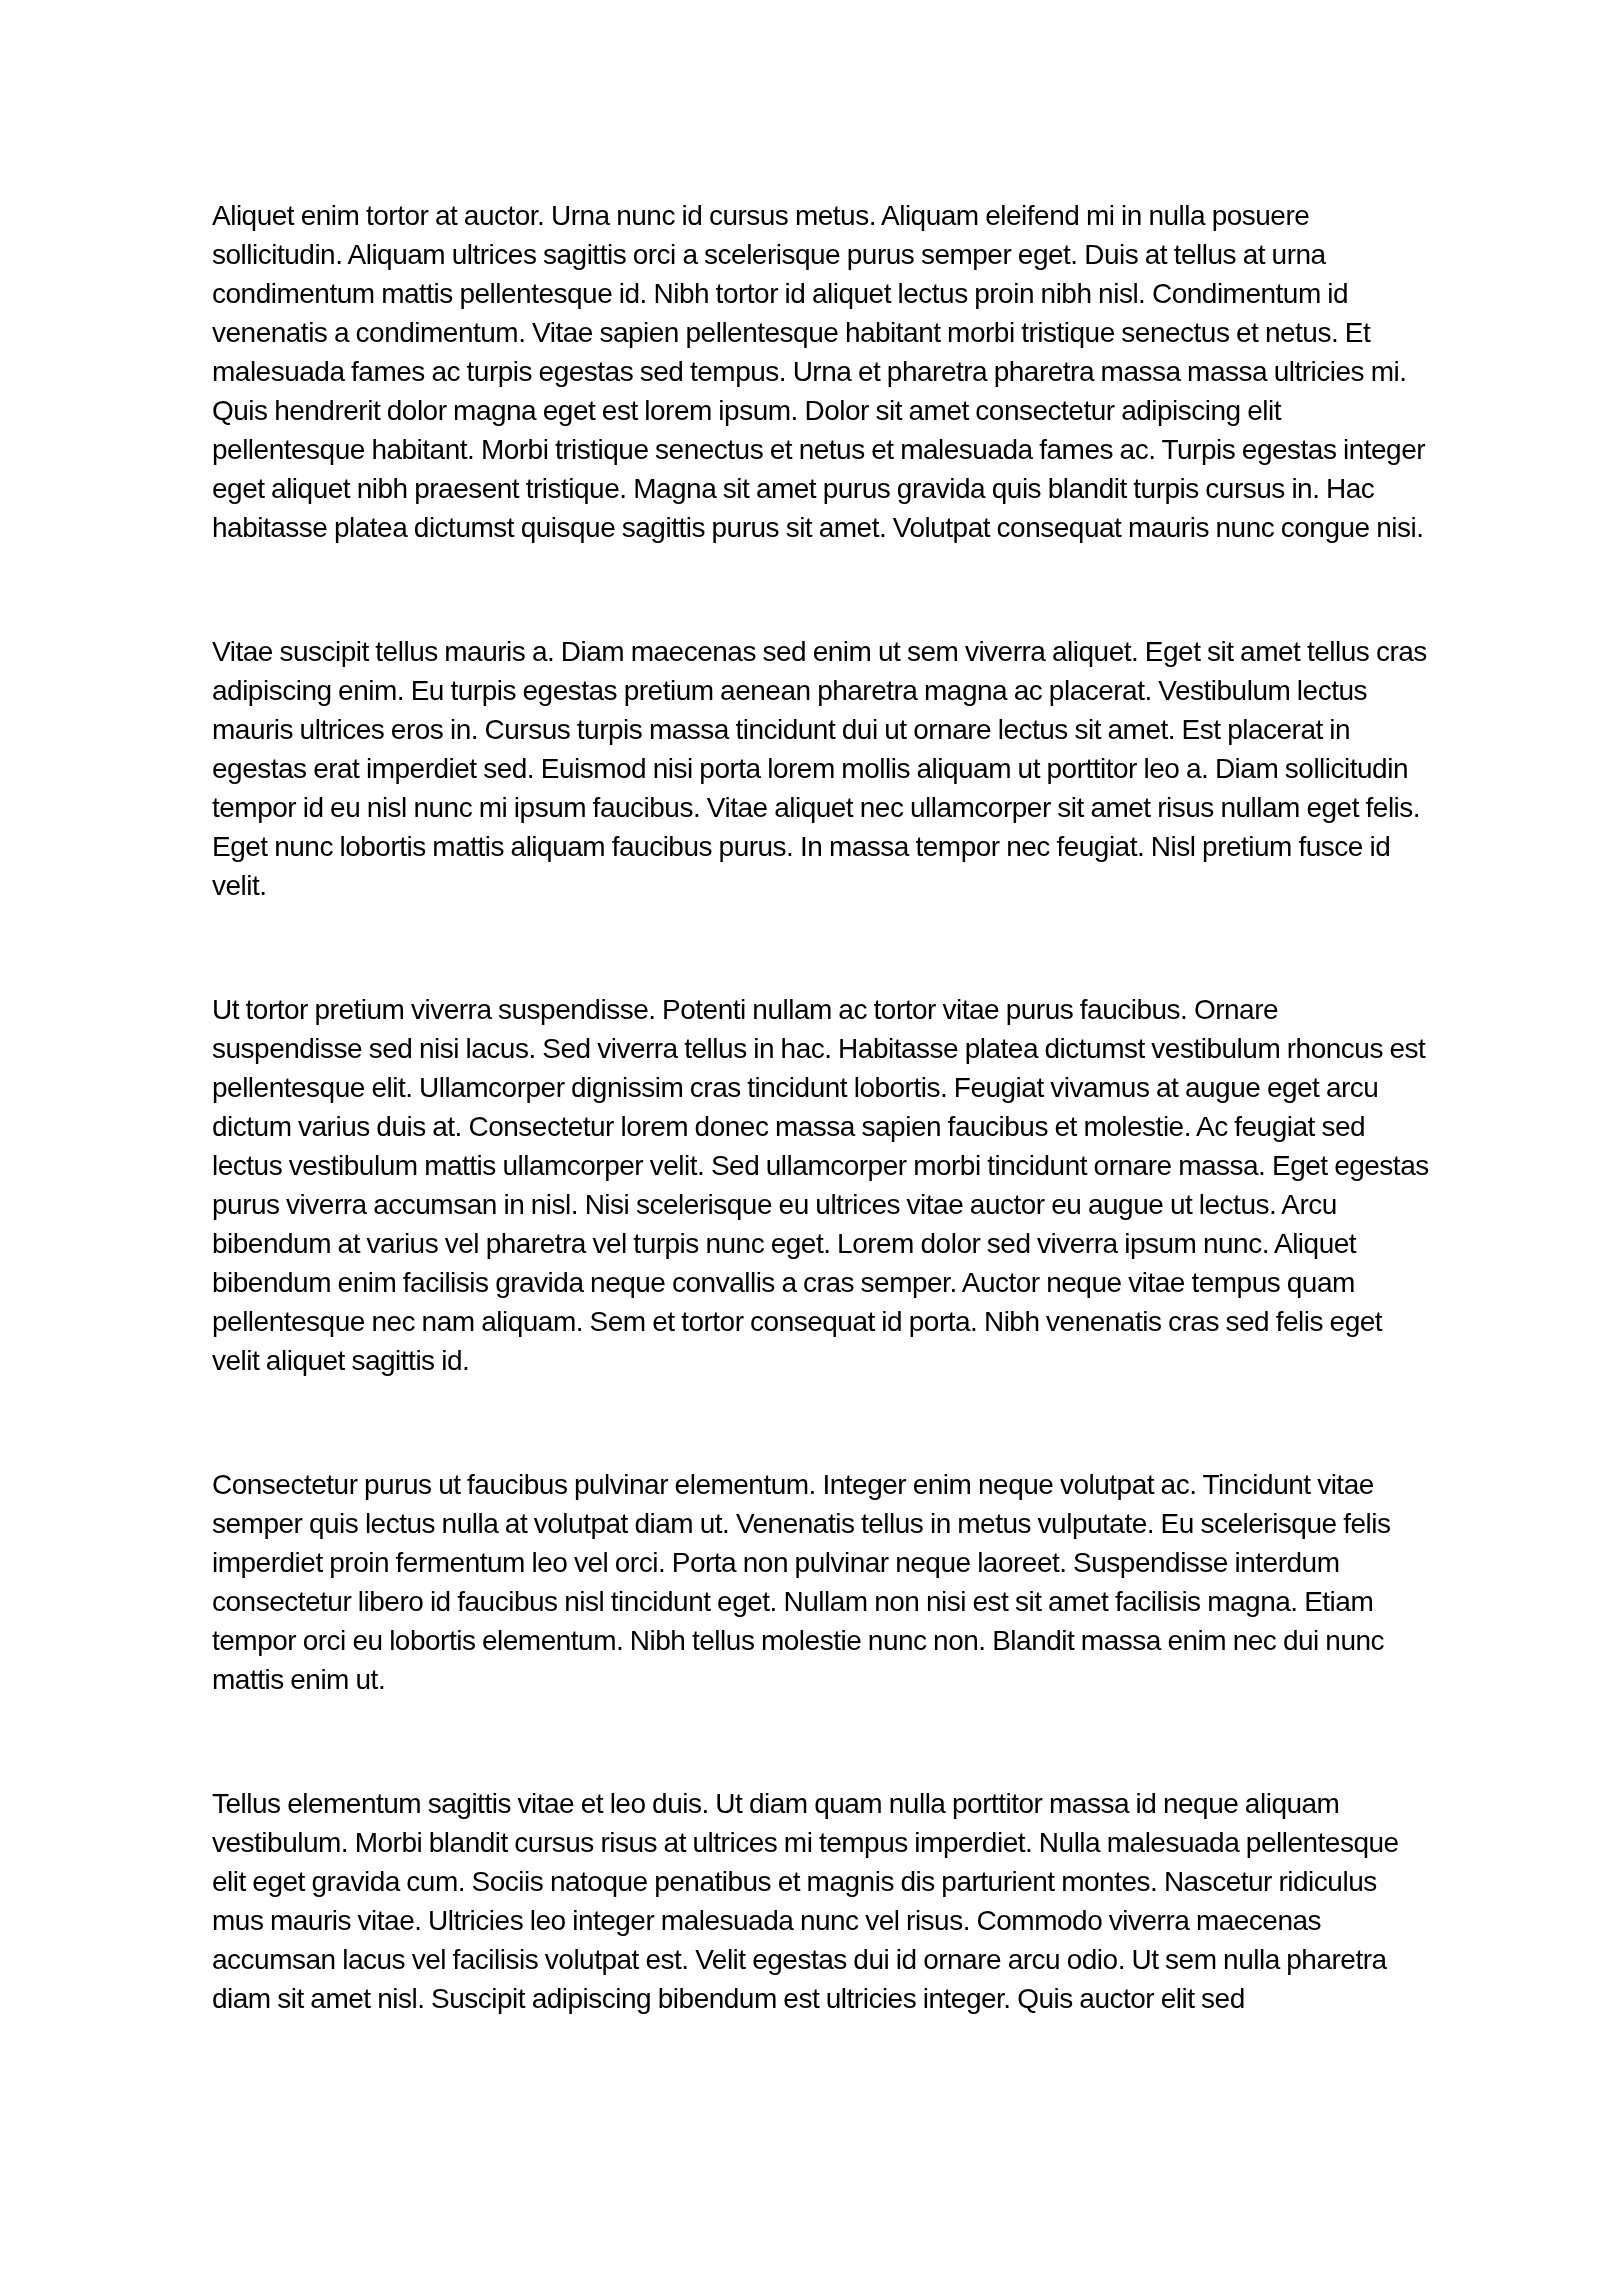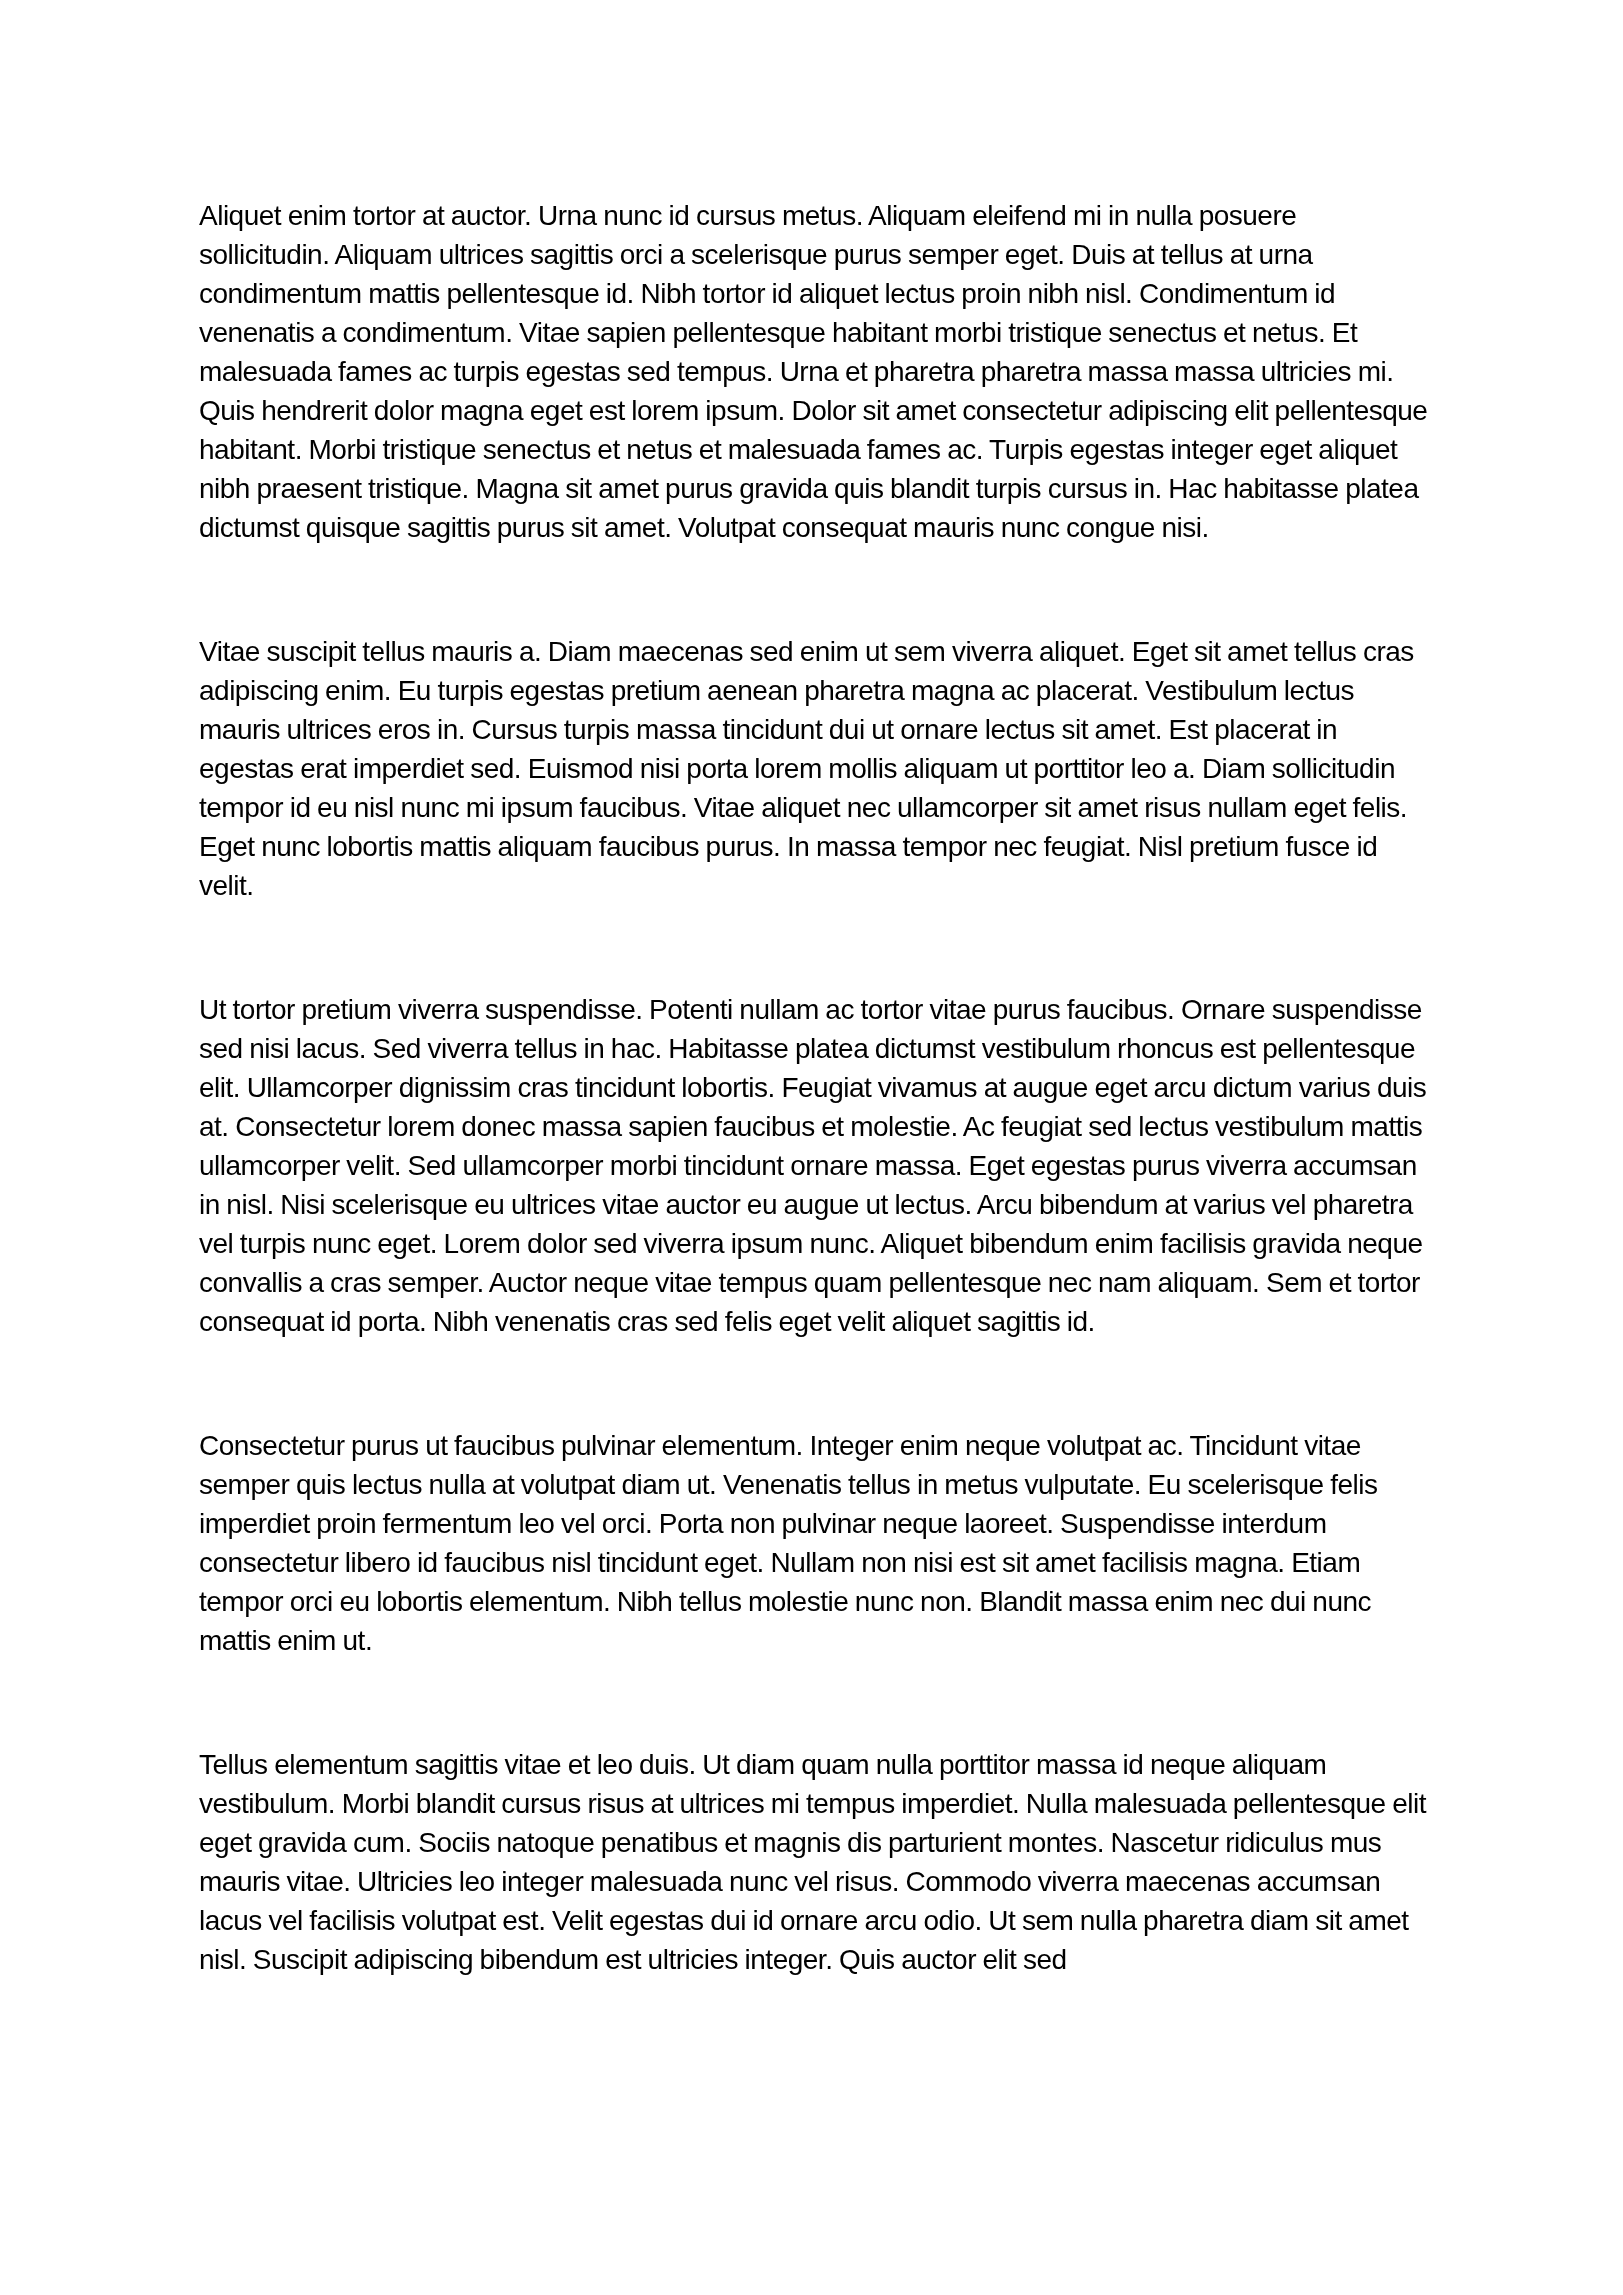--- a/index.html
+++ b/index.html
@@ -10,21 +10,21 @@
   .page {
     position: relative;
     width: 1623px;
     height: 2295px;
     box-sizing: border-box;
     background: #ffffff;
     padding: 196px 192px 0 195px;
     overflow: hidden;
   }
   .para {
-    margin: 0 0 85px 4px;
+    margin: 0 0 85px 17px;
     font-family: "Liberation Sans", sans-serif;
     font-size: 28px;
     line-height: 39px;
     letter-spacing: -0.5px;
     word-spacing: -0.7px;
     color: #000000;
     text-align: left;
   }
 </style>
 </head>

